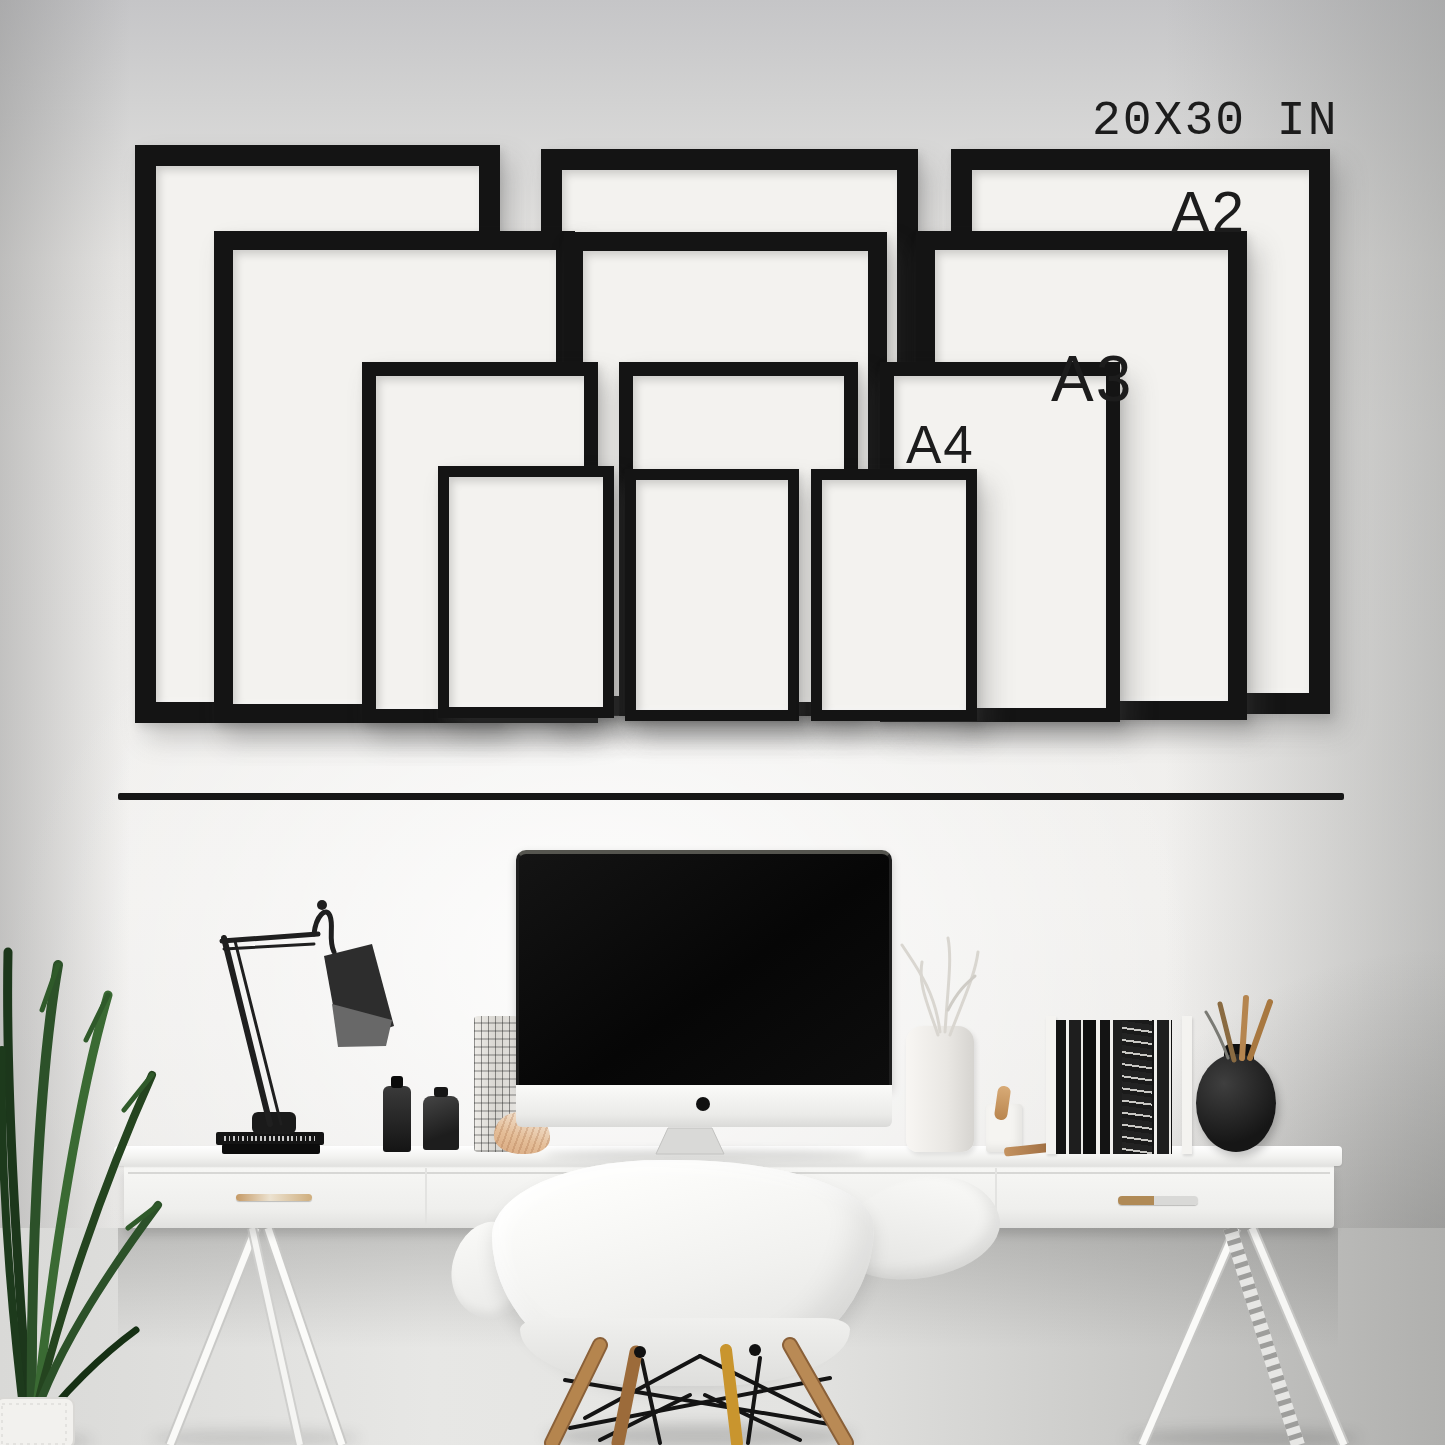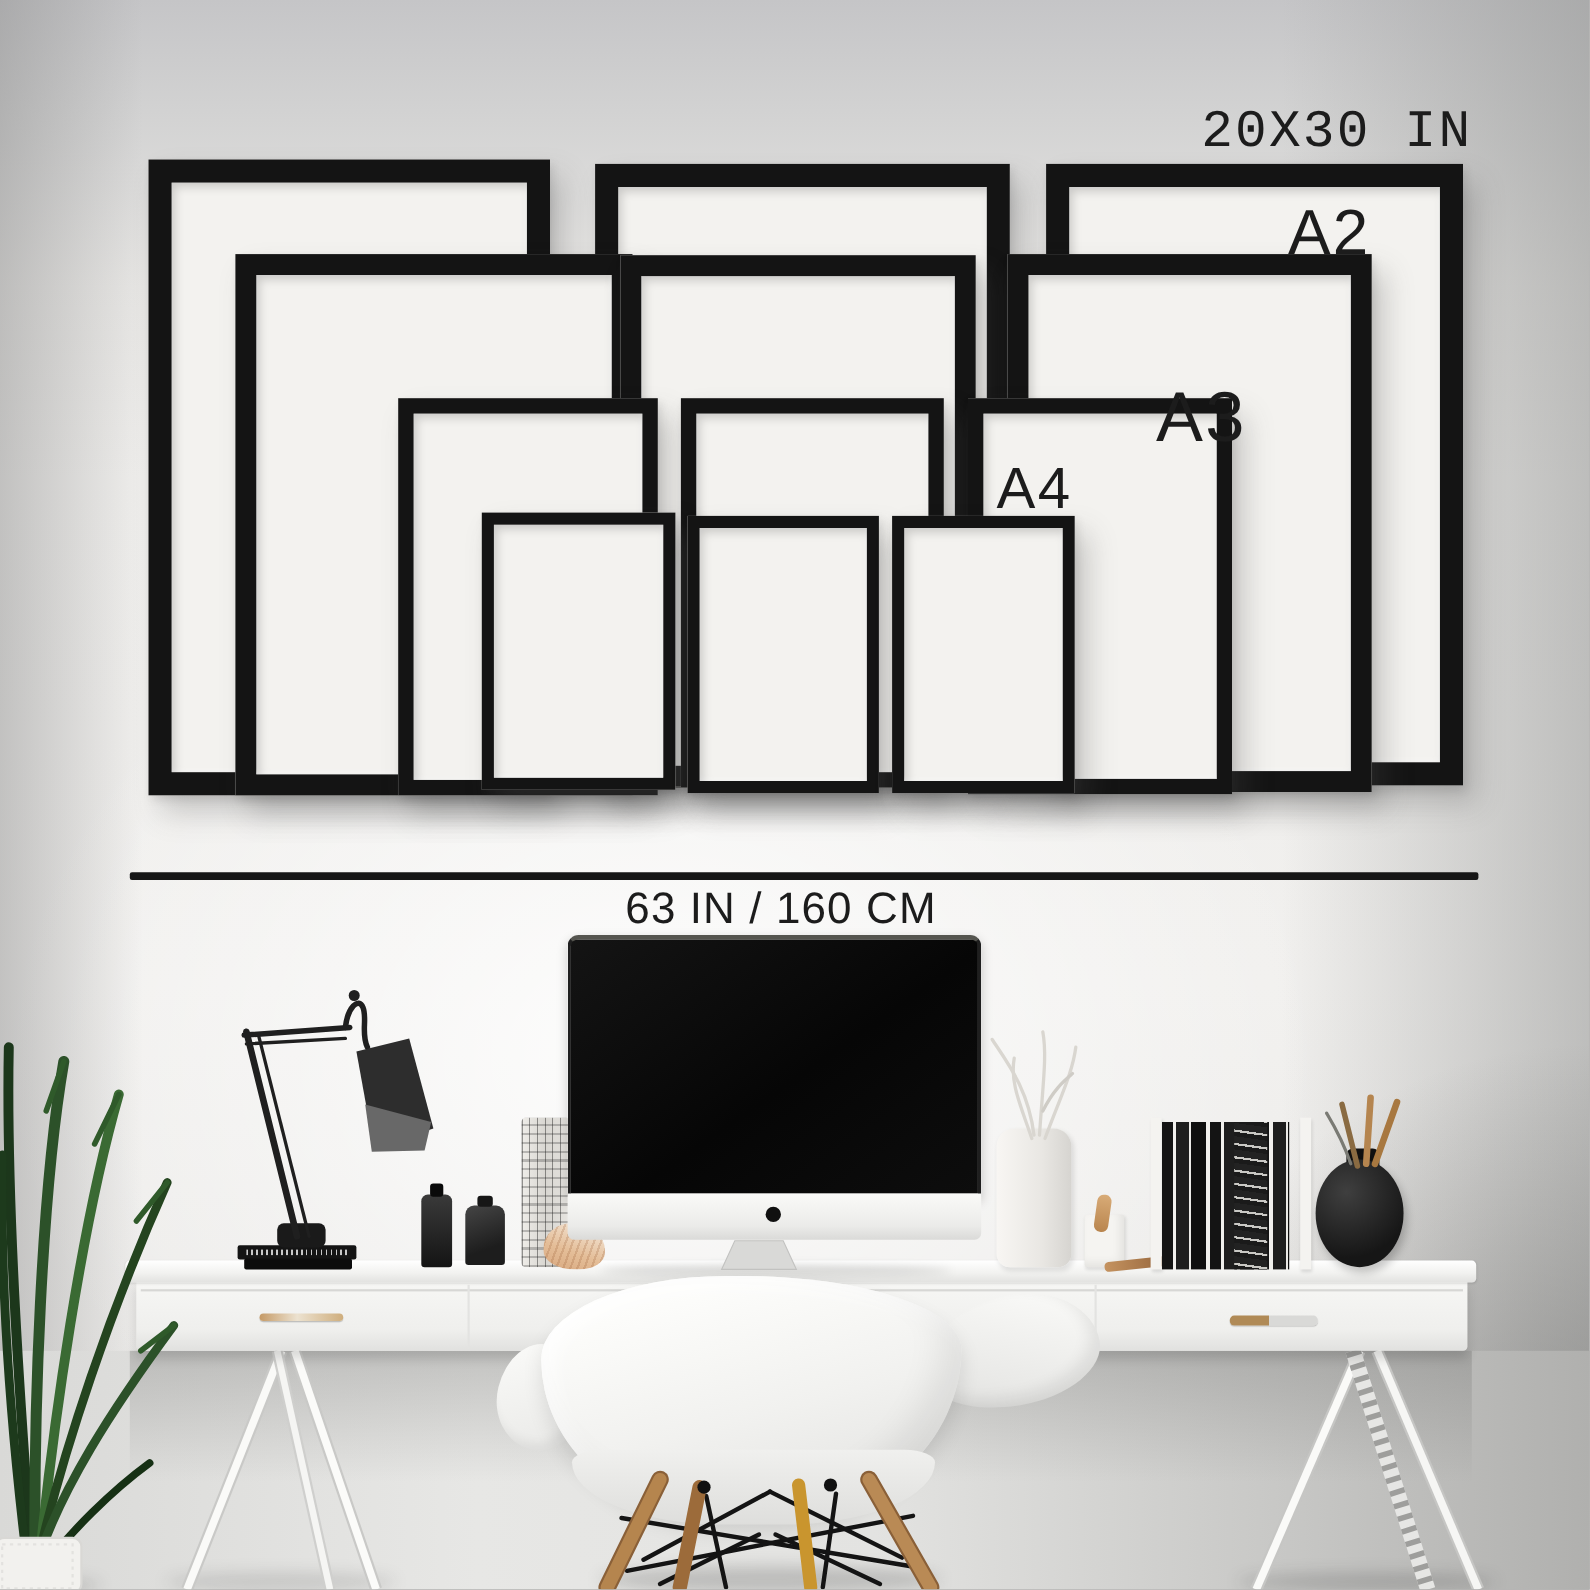--- a/index.html
+++ b/index.html
@@ -176,21 +176,20 @@
 
   <div class="frame bw-a4 f-l4"></div>
   <div class="frame bw-a4 f-m4"></div>
   <div class="frame bw-a4 f-r4"></div>
 
   <div class="size-label lb-xl">20X30 IN</div>
   <div class="size-label lb-a2">A2</div>
   <div class="size-label lb-a3">A3</div>
   <div class="size-label lb-a4">A4</div>
   <div class="size-line"></div>
-  <div class="size-label lb-width">63 IN / 160 CM</div>
 
   <svg class="lines" width="1445" height="1445" viewBox="0 0 1445 1445">
     <g>
       <line x1="256" y1="1228" x2="170" y2="1445" stroke="#c9c9c7" stroke-width="11"></line>
       <line x1="256" y1="1228" x2="170" y2="1445" stroke="#fafaf8" stroke-width="7"></line>
       <line x1="252" y1="1228" x2="300" y2="1445" stroke="#cfcfcd" stroke-width="10"></line>
       <line x1="252" y1="1228" x2="300" y2="1445" stroke="#f5f5f3" stroke-width="6"></line>
       <line x1="268" y1="1228" x2="342" y2="1445" stroke="#c9c9c7" stroke-width="11"></line>
       <line x1="268" y1="1228" x2="342" y2="1445" stroke="#fbfbf9" stroke-width="7"></line>
     </g>

